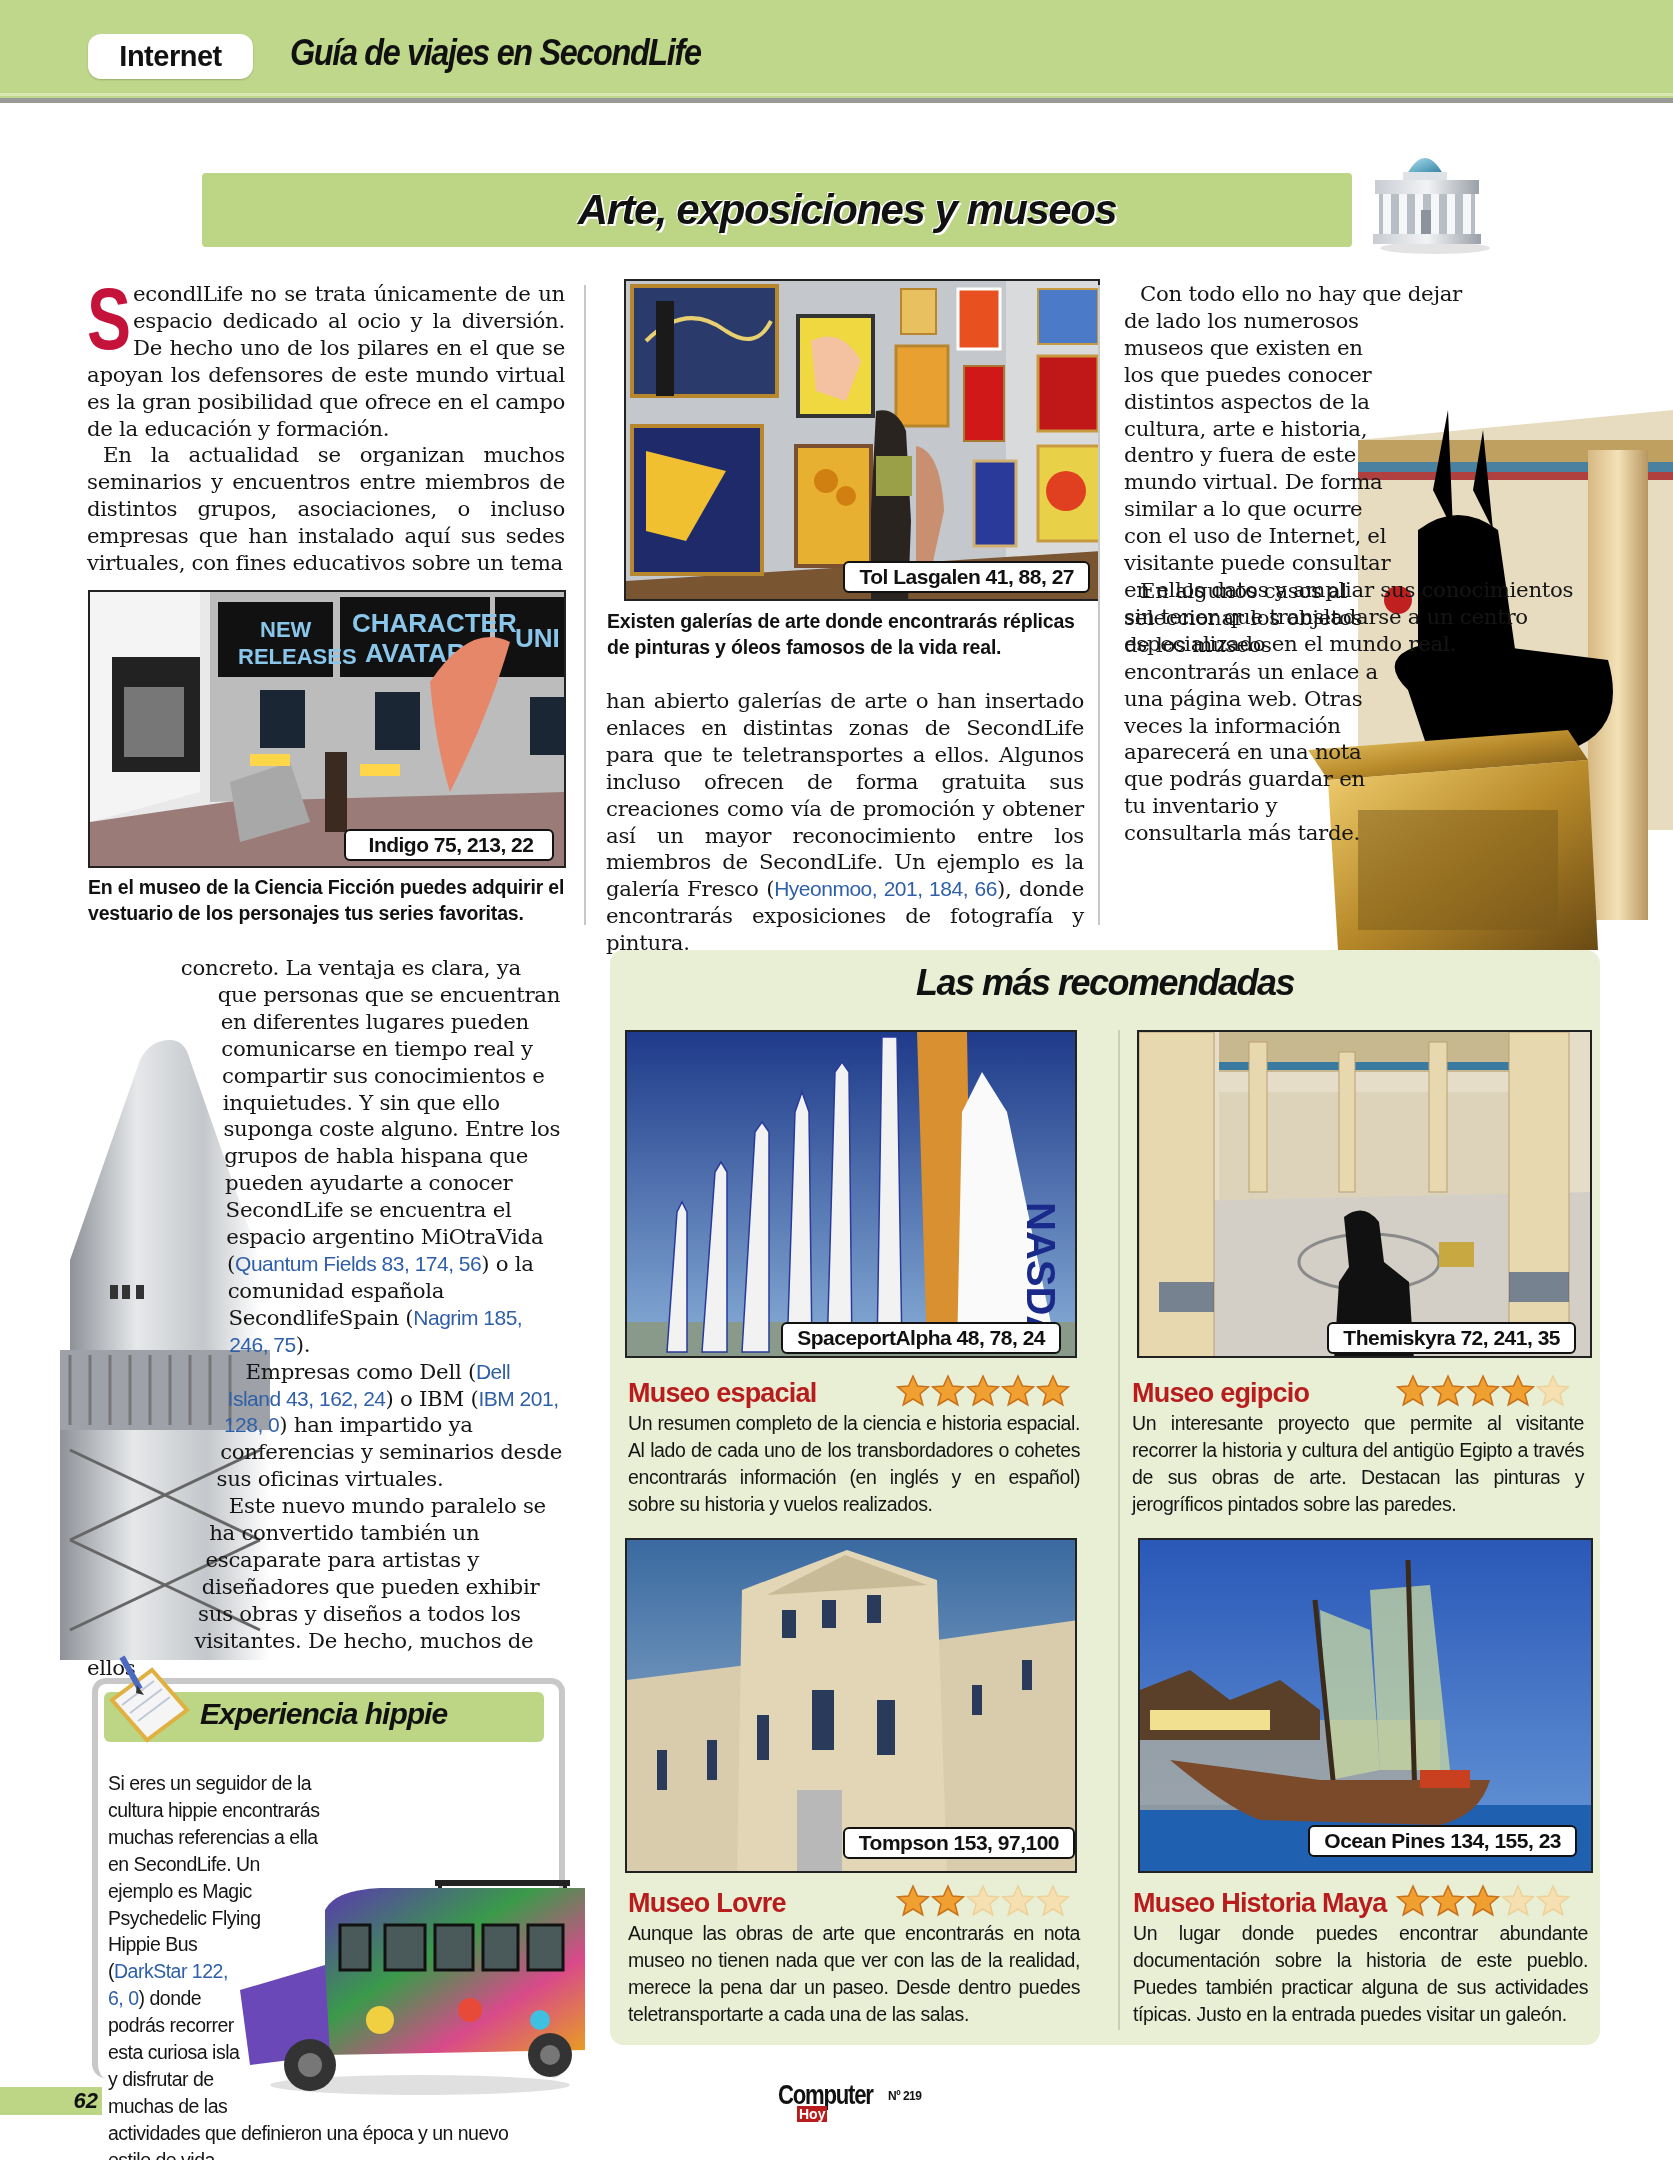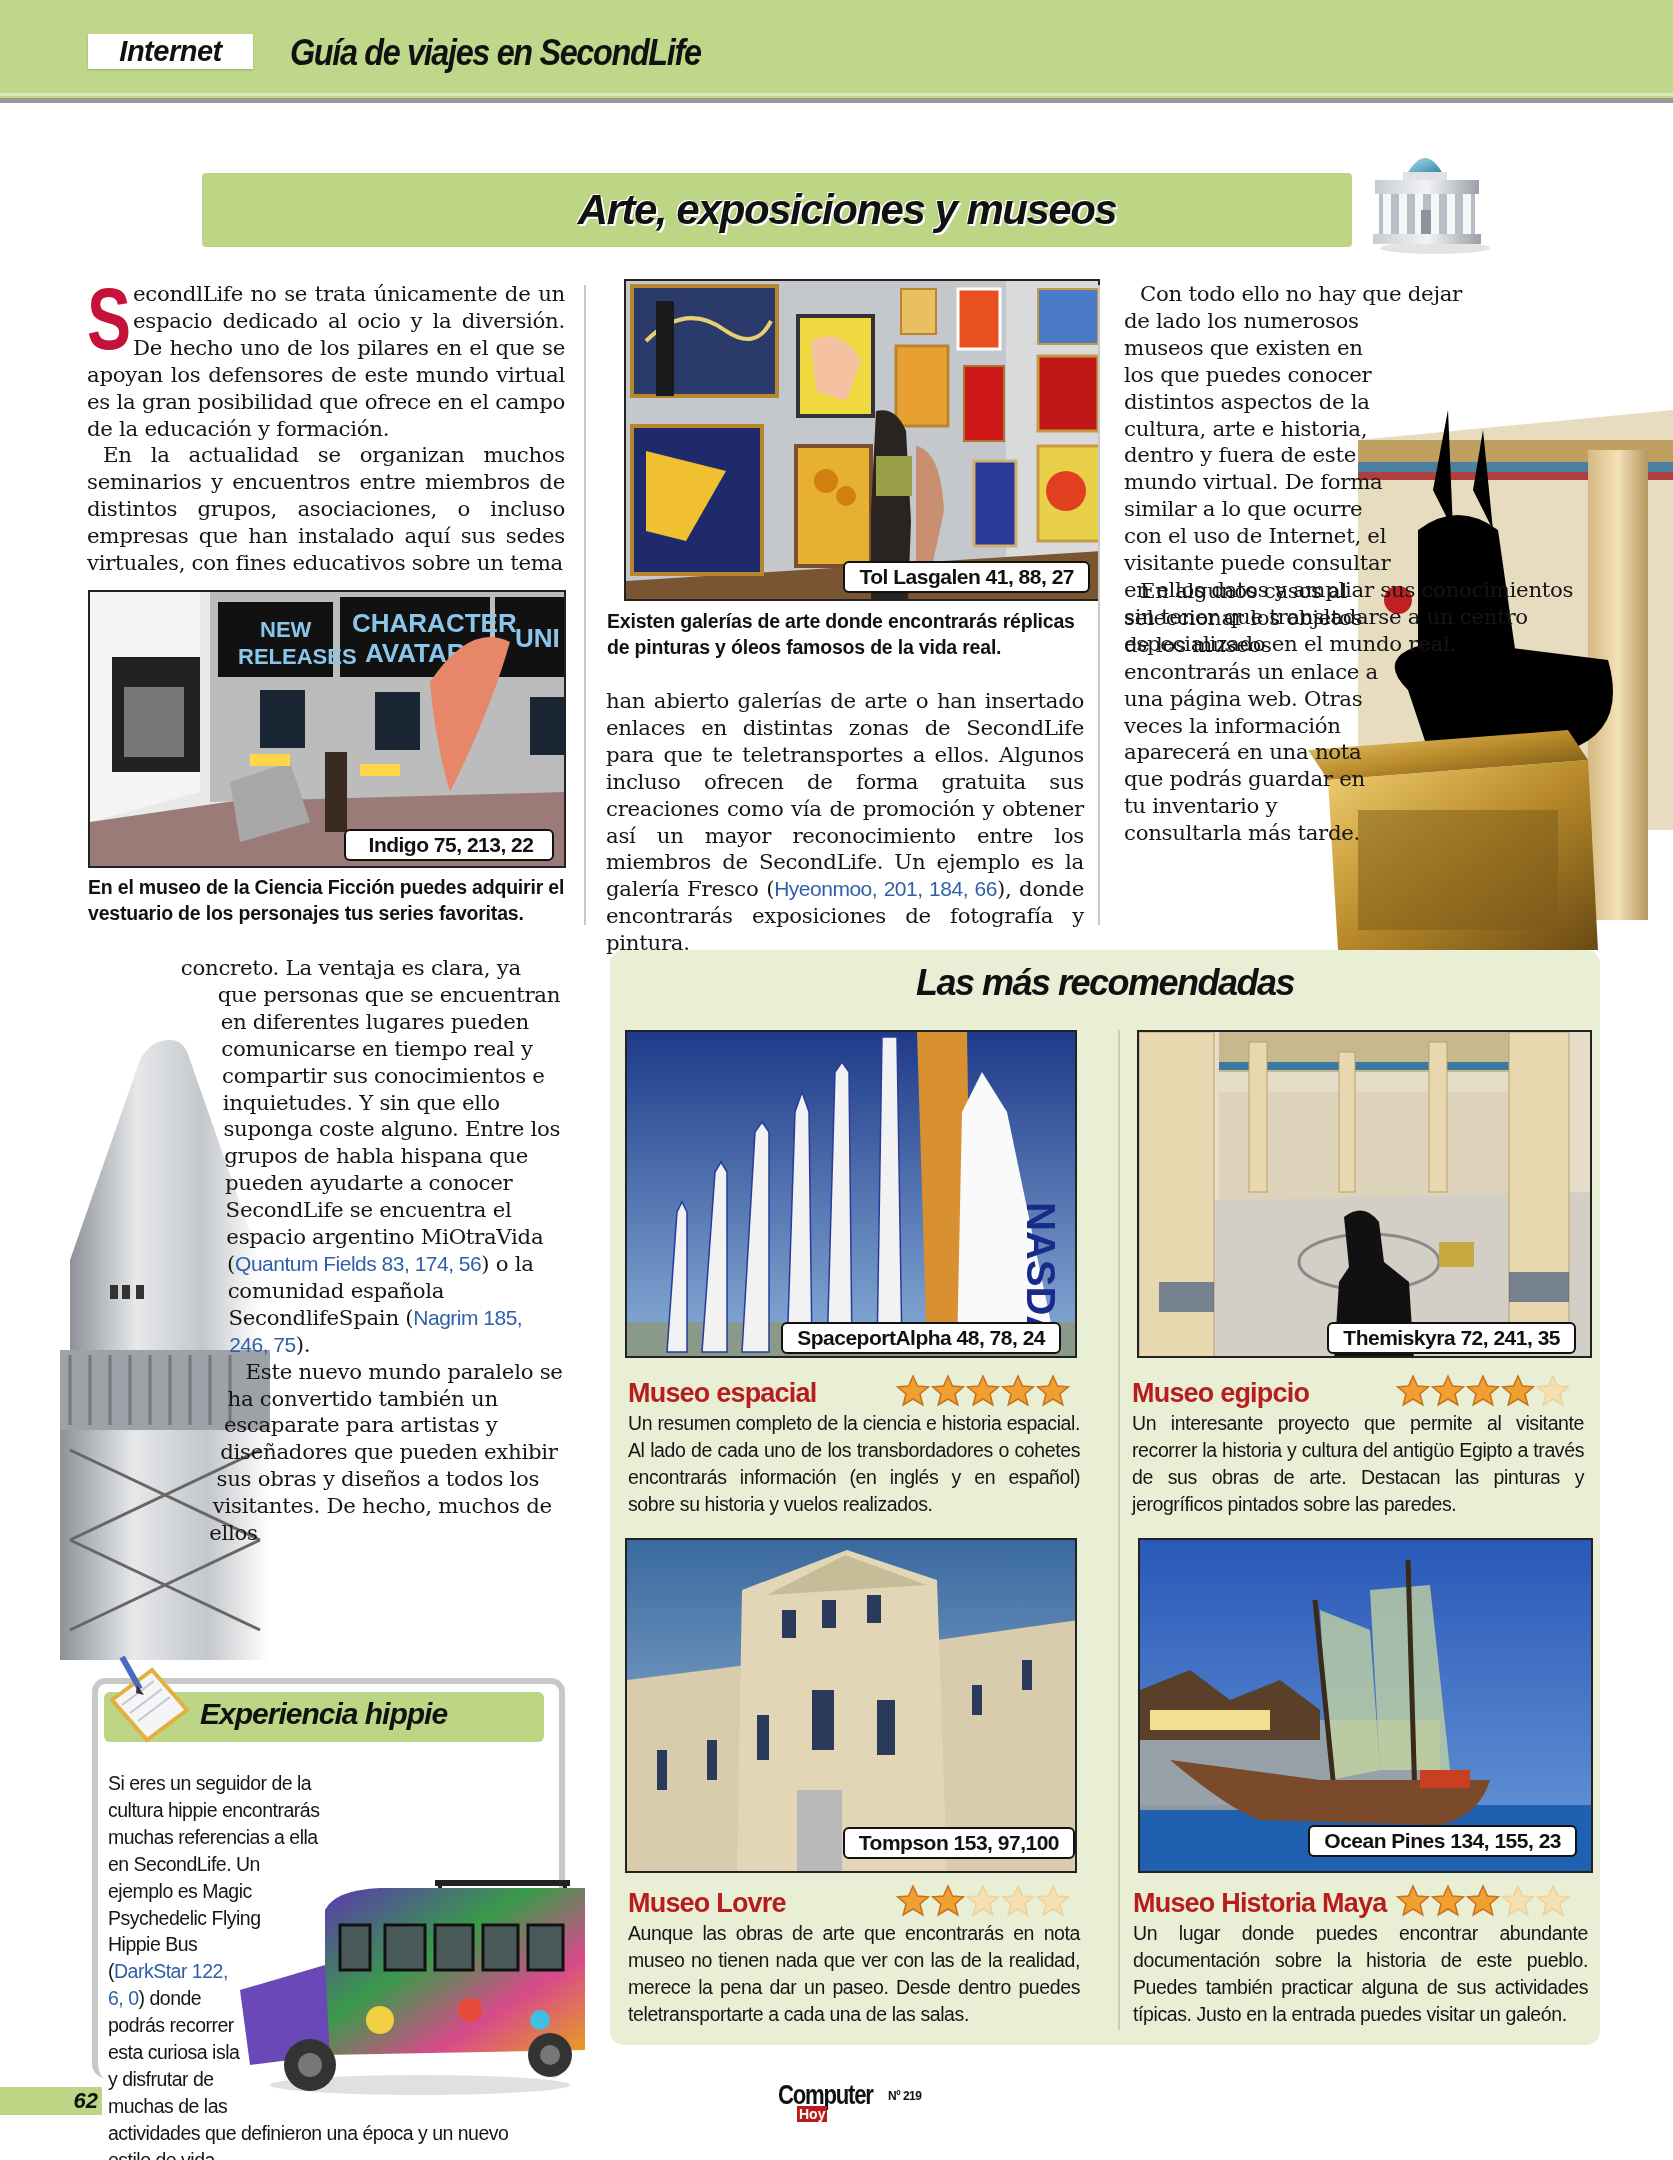--- a/index.html
+++ b/index.html
@@ -4,22 +4,22 @@
 <style>
   * { box-sizing: border-box; margin: 0; padding: 0; }
   html, body { width: 1673px; height: 2160px; background: #ffffff; overflow: hidden; }
   body { position: relative; font-family: "DejaVu Serif", serif; color: #111; }
 
   .abs { position: absolute; }
 
   
   .top-band { left: 0; top: 0; width: 1673px; height: 103px; background: #bfd78a; border-bottom: 5px solid #9a9a9a; }
   .top-band::after { content: ""; position: absolute; left: 0; right: 0; bottom: 2px; height: 3px; background: #d8e9b4; }
-  .section-pill { left: 88px; top: 34px; width: 165px; height: 35px; background: #fff; border-radius: 0;
-    font-family: "Liberation Sans", sans-serif; font-weight: bold; font-size: 29px; display: flex; align-items: center; justify-content: center; letter-spacing: -0.5px; box-shadow: 0 1px 2px rgba(0,0,0,0.2); font-style: italic; }
+  .section-pill { left: 88px; top: 34px; width: 165px; height: 45px; background: #fff; border-radius: 13px;
+    font-family: "Liberation Sans", sans-serif; font-weight: bold; font-size: 29px; display: flex; align-items: center; justify-content: center; letter-spacing: -0.5px; box-shadow: 0 1px 2px rgba(0,0,0,0.2); }
   .series-title { left: 290px; top: 32px; font-family: "Liberation Sans", sans-serif; font-weight: bold; font-style: italic; font-size: 36px; letter-spacing: -1.5px; transform: scaleX(0.9); transform-origin: left; }
 
   
   .banner { left: 202px; top: 173px; width: 1150px; height: 74px; background: #bcd685; border-radius: 4px; }
   .banner-title { left: 202px; top: 173px; width: 1290px; height: 74px; display: flex; align-items: center; justify-content: center;
     font-family: "Liberation Sans", sans-serif; font-weight: bold; font-style: italic; font-size: 42px; letter-spacing: -1.5px;
     text-shadow: 2px 2px 0 #fff, -1px -1px 0 #fff; }
   .museum-icon { left: 1355px; top: 140px; width: 140px; height: 115px; }
 
   
@@ -238,20 +238,21 @@
       </g>
     <rect x="20" y="410" width="210" height="230" fill="url(#metal)"></rect>
     <g stroke="#666" stroke-width="3" fill="none">
         <path d="M30 430 L220 520 M220 430 L30 520 M30 520 L220 610 M220 520 L30 610"></path>
       </g>
   </svg>
 </div>
 <div class="abs bodytext" data-name="article-col1-bottom" style="left:87px; top:955px; width:478px;">
     <div class="rocket-wrap" data-name="text-wrap-spacer" style="float: left; width: 190px; height: 640px; margin-top: 54px; shape-outside: polygon(0px 0px, 30% 0px, 70% 8%, 75% 60%, 55% 100%, 0px 100%);"></div>
   <p class="noindent" data-name="paragraph" style="text-align:left;"><span>concreto. La ventaja es clara, ya que personas que se encuentran en diferentes lugares pueden comunicarse en tiempo real y compartir sus conocimientos e inquietudes. Y sin que ello suponga coste alguno. Entre los grupos de habla hispana que pueden ayudarte a conocer SecondLife se encuentra el espacio argentino MiOtraVida (</span><span class="link" data-name="location-link">Quantum Fields 83, 174, 56</span><span>) o la comunidad española SecondlifeSpain (</span><span class="link" data-name="location-link">Nagrim 185, 246, 75</span><span>).</span></p>
+  <p data-name="paragraph" style="text-align:left;"><span>Empresas como Dell (</span><span class="link" data-name="location-link">Dell Island 43, 162, 24</span><span>) o IBM (</span><span class="link" data-name="location-link">IBM 201, 128, 0</span><span>) han impartido ya conferencias y seminarios desde sus oficinas virtuales.</span></p>
   <p data-name="paragraph" style="text-align:left;">Este nuevo mundo paralelo se ha convertido también un escaparate para artistas y diseñadores que pueden exhibir sus obras y diseños a todos los visitantes. De hecho, muchos de ellos</p>
 </div>
 <style>
   
   [data-name="article-col1-bottom"] p:first-child::before,
   [data-name="article-col1-bottom"]::before { content:""; }
   [data-name="article-col1-bottom"] { shape-outside: none; }
   .rocket-wrap { float:left; width: 180px; height: 640px; shape-outside: polygon(0 0, 0 100%, 70% 100%, 70% 10%, 0 0); margin-top: 54px; }
 </style>
 

